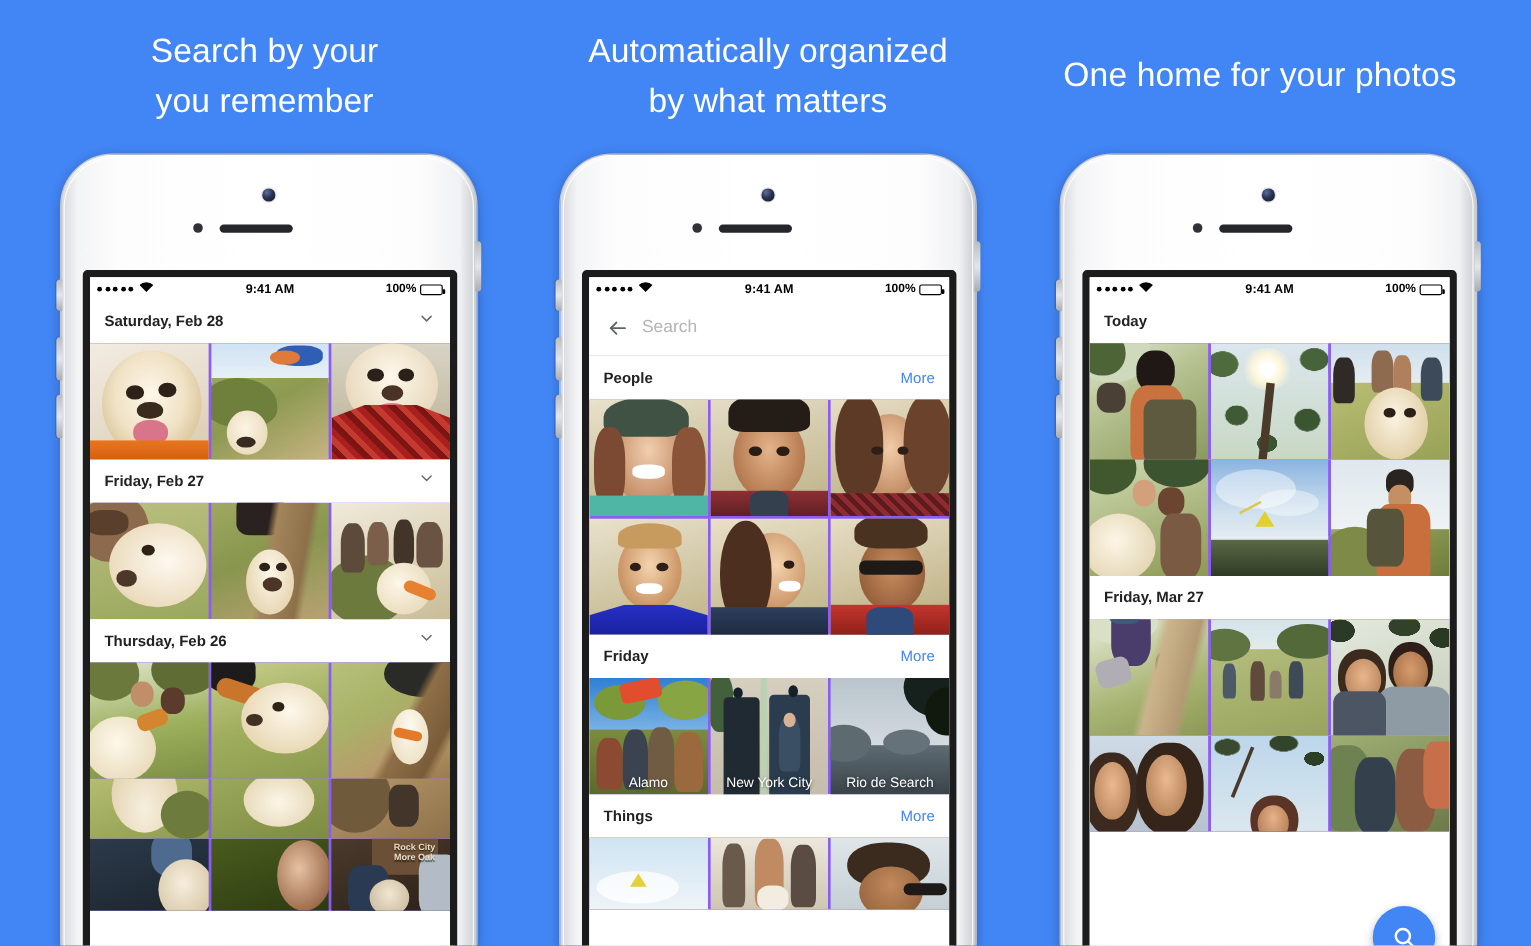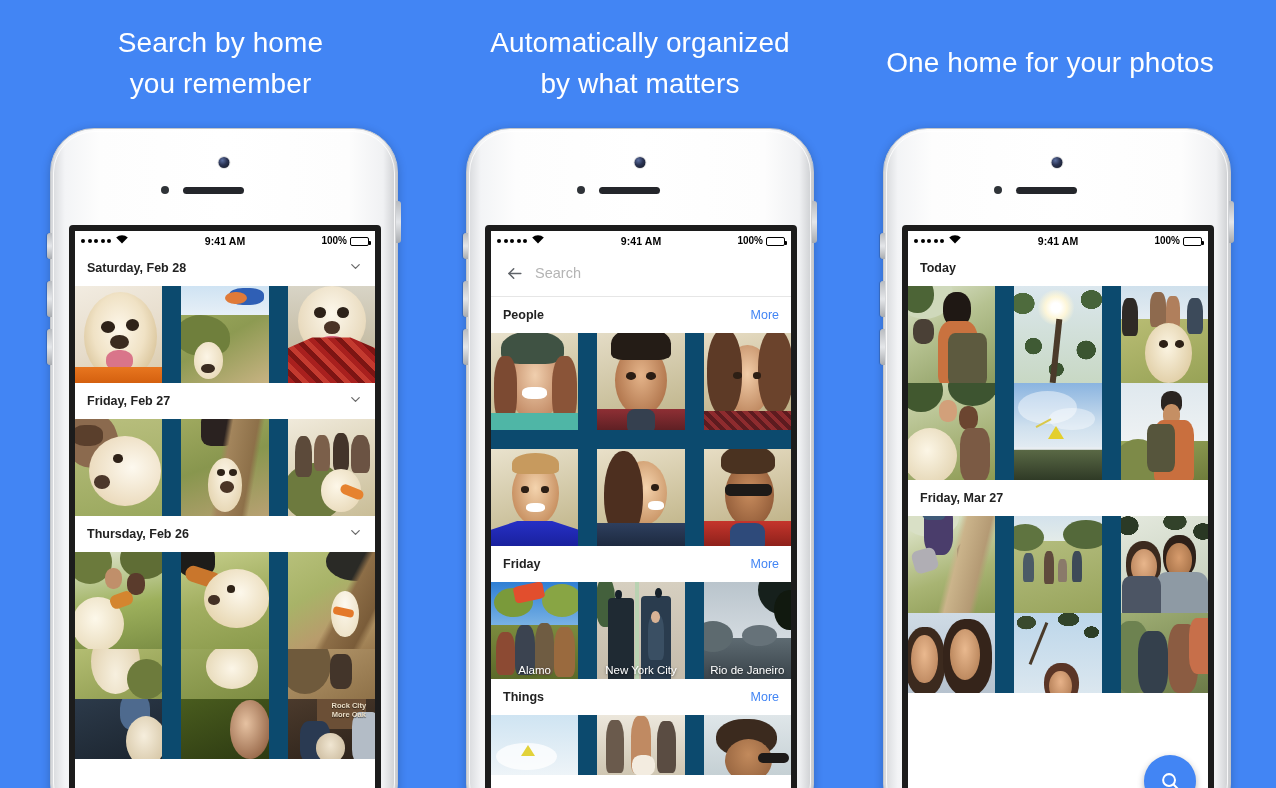--- a/index.html
+++ b/index.html
@@ -165,21 +165,21 @@
   .sect .more { font-size: 12.5px; color:#4285f4; font-weight:400; }
 
   .datehdr {
     height: 36px;
     display:flex; align-items:center; justify-content:space-between;
     padding: 0 12px; background:#fff;
   }
   .datehdr .lbl { font-size: 12.5px; font-weight: 700; color:#222; }
 
   
-  .grid3 { display:grid; grid-template-columns: repeat(3,1fr); gap:19px; background:#0c4a6e; }
+  .grid3 { display:grid; grid-template-columns: repeat(3,1fr); gap:2px; background:#8b5cf6; }
   .cell { position:relative; overflow:hidden; }
   .cell.r97 { height: 97px; }
   .cell.r80 { height: 80px; }
   .cell.r60 { height: 60px; }
   .cell.r50 { height: 50px; }
   .cell-cap {
     position:absolute; left:0; right:0; bottom:3px;
     text-align:center; color:#fff; font-size:11.5px;
     text-shadow: 0 1px 3px rgba(0,0,0,0.55);
     font-weight:400;
@@ -201,21 +201,21 @@
   .sky { position:absolute; left:0; right:0; top:0; }
   .ground { position:absolute; left:0; right:0; bottom:0; }
   .blob { position:absolute; border-radius:50%; }
   .tri { position:absolute; width:0; height:0; }
 </style>
 </head>
 <body>
 
 <div class="stage">
 
-  <div class="heading" id="heading-1">Search by home
+  <div class="heading" id="heading-1">Search by your
 you remember</div>
   <div class="heading" id="heading-2">Automatically organized
 by what matters</div>
   <div class="heading" id="heading-3">One home for your photos</div>
 
   <div class="phone" id="phone-1">
     <div class="side-btn sb-silent"></div>
     <div class="side-btn sb-volup"></div>
     <div class="side-btn sb-voldn"></div>
     <div class="side-btn-r"></div>
@@ -535,21 +535,21 @@
             <div class="blob" style="left:66%;top:6%;width:8%;height:10%;background:#15202a;border-radius:50%"></div>
             <div class="cell-cap">New York City</div>
           </div>
           <div class="cell r97">
             <div class="sky" style="height:62%;background:linear-gradient(#b9c4cc,#d5dce1)"></div>
             <div class="ground" style="height:42%;background:linear-gradient(#5e6b72,#39434a)"></div>
             <div class="blob" style="left:62%;top:-18%;width:60%;height:52%;background:#16201c;border-radius:50%"></div>
             <div class="blob" style="left:80%;top:8%;width:36%;height:42%;background:#11190f;border-radius:50%"></div>
             <div class="blob" style="left:-12%;top:40%;width:46%;height:32%;background:#5d6a6f;border-radius:50%"></div>
             <div class="blob" style="left:44%;top:44%;width:40%;height:22%;background:#667279;border-radius:50%"></div>
-            <div class="cell-cap">Rio de Janeiro</div>
+            <div class="cell-cap">Rio de Search</div>
           </div>
         </div>
 
         <div class="sect">
           <span class="lbl">Things</span>
           <span class="more">More</span>
         </div>
         <div class="grid3">
           <div class="cell r60">
             <div class="ph" style="background:linear-gradient(#cfe4f2,#eef4f8)"></div>

